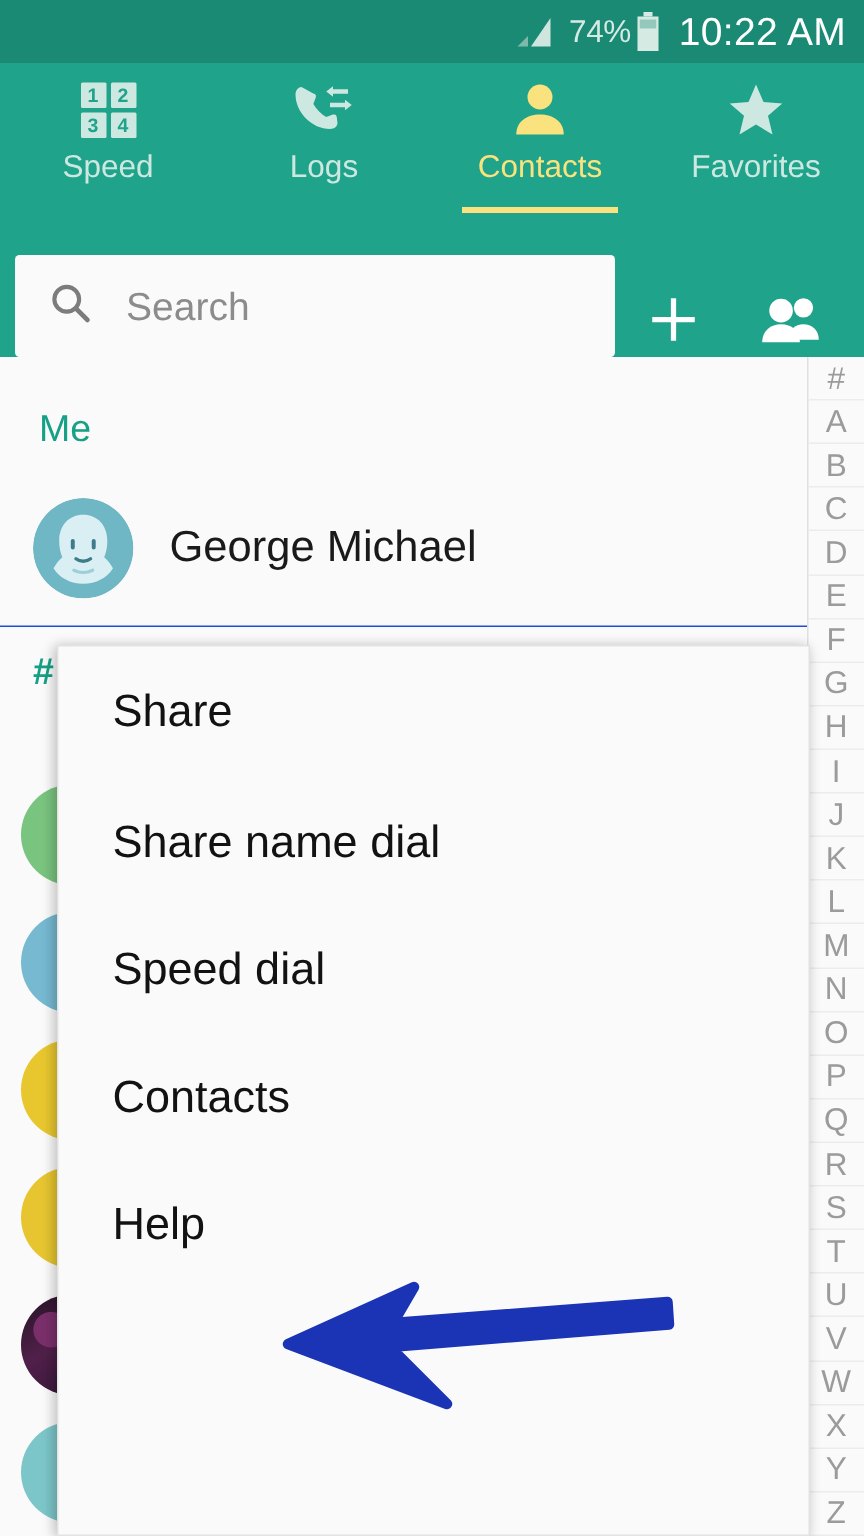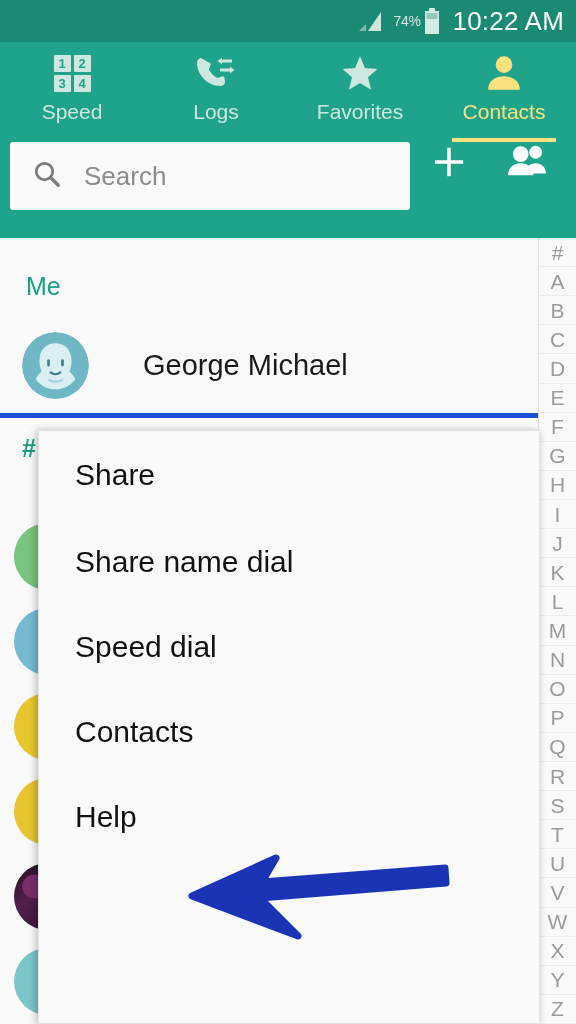--- a/index.html
+++ b/index.html
@@ -13,21 +13,21 @@
   }
 
   
   #status-bar{
     position:absolute; left:0; top:0; width:576px; height:42px;
     background:#1A8A74; display:flex; align-items:center;
     justify-content:flex-end; padding-right:12px;
   }
   .sb-item{ color:#CFE6DF; font-size:25px; line-height:1; display:flex; align-items:center; }
   #signal-icon{ margin-right:10px; }
-  #battery-pct{ font-size:14px; letter-spacing:-0.3px; margin-right:3px; color:#D6EAE4;}
+  #battery-pct{ font-size:21px; letter-spacing:-0.3px; margin-right:3px; color:#D6EAE4;}
   #battery-icon{ margin-right:13px; }
   #clock{ font-size:26px; color:#ffffff; letter-spacing:0.2px;}
 
   
   #tab-bar{
     position:absolute; left:0; top:42px; width:576px; height:100px;
     background:#1FA38B; display:flex;
   }
   .tab{
     flex:1; position:relative; display:flex; flex-direction:column;
@@ -43,40 +43,40 @@
   
   .keypad-grid{ display:grid; grid-template-columns:repeat(2,17px); grid-template-rows:repeat(2,17px); gap:3px;}
   .keypad-cell{
     background:#CDE8E0; color:#1FA38B; font-size:13px; font-weight:bold;
     display:flex; align-items:center; justify-content:center; border-radius:1px;
   }
 
   
   #search-row{
     position:absolute; left:0; top:142px; width:576px; height:96px;
-    background:#1FA38B; display:flex; align-items:flex-start; padding:0 10px;
+    background:#1FA38B; display:flex; align-items:flex-end; padding:0 10px;
   }
   #search-box{
     width:400px; height:68px; background:#FAFAFA; border-radius:3px;
     display:flex; align-items:center; padding-left:22px;
   }
   #search-placeholder{ font-size:26px; color:#8C8C8C; margin-left:22px; }
   #add-contact-button{ width:78px; display:flex; align-items:center; justify-content:center; cursor:pointer;}
   #groups-button{ width:78px; display:flex; align-items:center; justify-content:center; cursor:pointer;}
 
   
   #content{
     position:absolute; left:0; top:238px; width:538px; height:786px;
     background:#FAFAFA;
   }
-  #me-section{ height:180px; position:relative; border-bottom:5px solid #1d4ed8; }
+  #me-section{ height:180px; position:relative; border-bottom:1px solid #1d4ed8; }
   #me-label{ position:absolute; left:26px; top:34px; font-size:25px; color:#16A085; }
   #me-row{ position:absolute; left:0; top:94px; display:flex; align-items:center; }
   #me-avatar{ margin-left:22px; width:67px; height:67px; border-radius:50%; overflow:hidden; }
-  #me-name{ font-size:29px; color:#1A1A1A; margin-left:54px; }
+  #me-name{ font-size:29px; color:#1A1A1A; margin-left:24px; }
 
   #hash-header{ position:absolute; left:22px; top:196px; font-size:25px; color:#16A085; font-weight:bold;}
 
   .contact-row{ position:absolute; left:14px; width:120px; height:68px; }
   .contact-avatar{ width:67px; height:67px; border-radius:50%; }
   .photo-avatar{
     width:67px; height:67px; border-radius:50%;
     background:
       radial-gradient(circle at 30% 35%, #7A2F6B 0 18%, transparent 19%),
       radial-gradient(circle at 70% 60%, #C4679E 0 16%, transparent 17%),
@@ -155,38 +155,38 @@
         <path d="M6 4c-2 0-4 2-4 5 0 12 11 23 23 23 3 0 5-2 5-4l-0.5-4c-0.2-1.6-1.4-2-2.6-1.6l-4.4 1.6c-3.6-2-6.6-5-8.6-8.6l1.6-4.4c0.4-1.2 0-2.4-1.6-2.6z" fill="#CDE8E0"></path>
         <path d="M25 7h12" stroke="#CDE8E0" stroke-width="3" fill="none"></path>
         <polygon points="27,3.5 27,10.5 22.5,7" fill="#CDE8E0"></polygon>
         <path d="M37 16H25" stroke="#CDE8E0" stroke-width="3" fill="none"></path>
         <polygon points="35,12.5 35,19.5 39.5,16" fill="#CDE8E0"></polygon>
       </svg>
     </span>
     <span class="tab-label">Logs</span>
   </div>
 
-  <div class="tab">
-    <span class="tab-icon">
-      <svg width="42" height="40" viewBox="0 0 24 24">
-        <polygon points="12,2 15,9 22.5,9.6 16.8,14.5 18.6,22 12,18 5.4,22 7.2,14.5 1.5,9.6 9,9" fill="#CDE8E0"></polygon>
-      </svg>
-    </span>
-    <span class="tab-label">Favorites</span>
-  </div>
-
   <div class="tab active">
     <span class="tab-icon">
       <svg width="40" height="40" viewBox="0 0 24 24">
         <circle cx="12" cy="7" r="5" fill="#FAE27E"></circle>
         <path d="M2.5 22c0-5.2 4.2-8 9.5-8s9.5 2.8 9.5 8z" fill="#FAE27E"></path>
       </svg>
     </span>
     <span class="tab-label">Contacts</span>
     <span class="tab-underline"></span>
+  </div>
+
+  <div class="tab">
+    <span class="tab-icon">
+      <svg width="42" height="40" viewBox="0 0 24 24">
+        <polygon points="12,2 15,9 22.5,9.6 16.8,14.5 18.6,22 12,18 5.4,22 7.2,14.5 1.5,9.6 9,9" fill="#CDE8E0"></polygon>
+      </svg>
+    </span>
+    <span class="tab-label">Favorites</span>
   </div>
 </div>
 
 <div id="search-row">
   <div id="search-box">
     <span>
       <svg width="30" height="30" viewBox="0 0 24 24">
         <circle cx="10" cy="10" r="6.6" stroke="#7C7C7C" stroke-width="2.2" fill="none"></circle>
         <path d="M15 15l6 6" stroke="#7C7C7C" stroke-width="2.6" stroke-linecap="round"></path>
       </svg>

